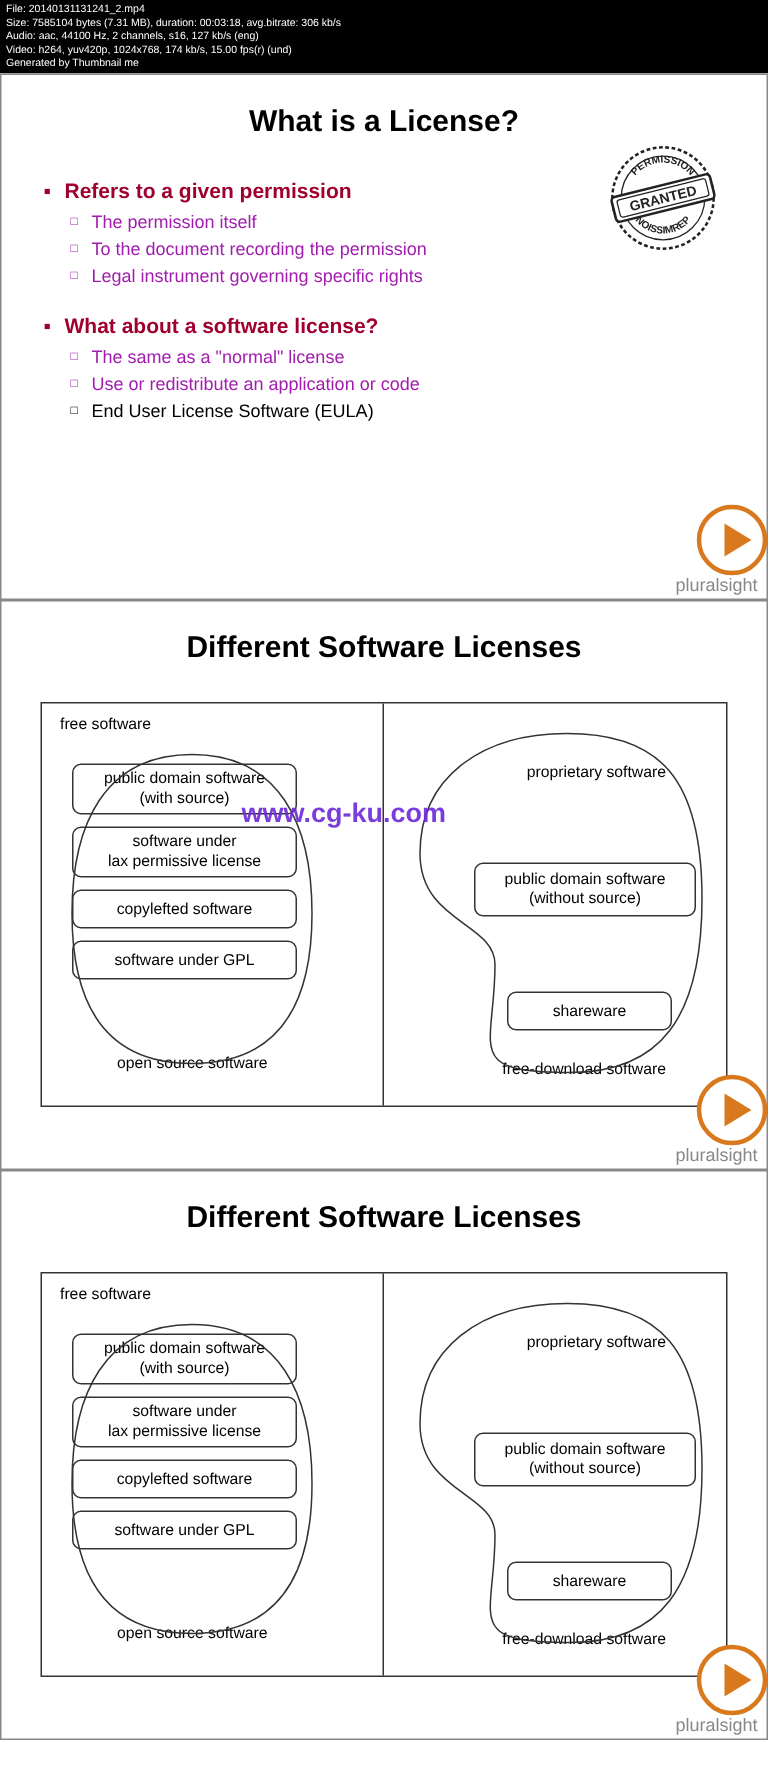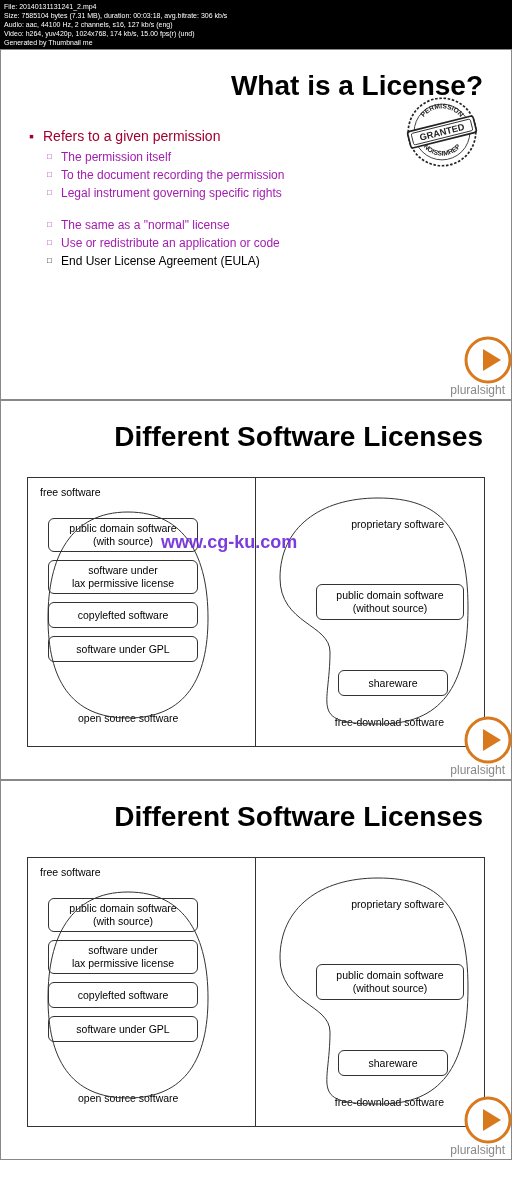--- a/index.html
+++ b/index.html
@@ -6,25 +6,25 @@
   body { width: 512px; background: #fff; font-family: Arial, sans-serif; }
   .metadata-bar {
     background: #000; color: #fff; font-size: 7px; line-height: 1.3;
     padding: 2px 4px; white-space: pre;
   }
   .slide {
     border: 1px solid #888; position: relative; background: #fff;
   }
   .slide-content { padding: 20px 28px 18px 28px; }
   .slide-title {
-    font-size: 28px; font-weight: bold; text-align: right;
+    font-size: 20px; font-weight: bold; text-align: center;
     margin-bottom: 18px;
   }
   .bullet-main {
-    color: #a00030; font-weight: normal; font-size: 14px;
+    color: #a00030; font-weight: bold; font-size: 14px;
     margin-bottom: 6px; position: relative; padding-left: 14px;
   }
   .bullet-main::before {
     content: "▪"; position: absolute; left: 0; top: 0;
   }
   .bullet-sub {
     color: #a21caf; font-size: 12px; margin-bottom: 4px;
     padding-left: 32px; position: relative;
   }
   .bullet-sub::before {
@@ -94,23 +94,24 @@
     </g>
   </svg>
   <div class="slide-content">
     <div class="slide-title">What is a License?</div>
     <div style="height:8px;"></div>
     <div class="bullet-main">Refers to a given permission</div>
     <div class="bullet-sub">The permission itself</div>
     <div class="bullet-sub">To the document recording the permission</div>
     <div class="bullet-sub">Legal instrument governing specific rights</div>
     <div class="spacer"></div>
+    <div class="bullet-main">What about a software license?</div>
     <div class="bullet-sub">The same as a "normal" license</div>
     <div class="bullet-sub">Use or redistribute an application or code</div>
-    <div class="bullet-sub black">End User License Agreement (EULA)</div>
+    <div class="bullet-sub black">End User License Software (EULA)</div>
   </div>
   <svg class="play-btn" viewBox="0 0 50 50">
     <circle cx="25" cy="25" r="22" fill="#fff" stroke="#d8791e" stroke-width="3"></circle>
     <path d="M 20 14 L 38 25 L 20 36 Z" fill="#d8791e"></path>
   </svg>
   <div class="ps-logo">pluralsight</div>
 </div>
 
 <div class="slide" style="height:380px;">
   <div class="slide-content" style="padding-bottom:6px;">

